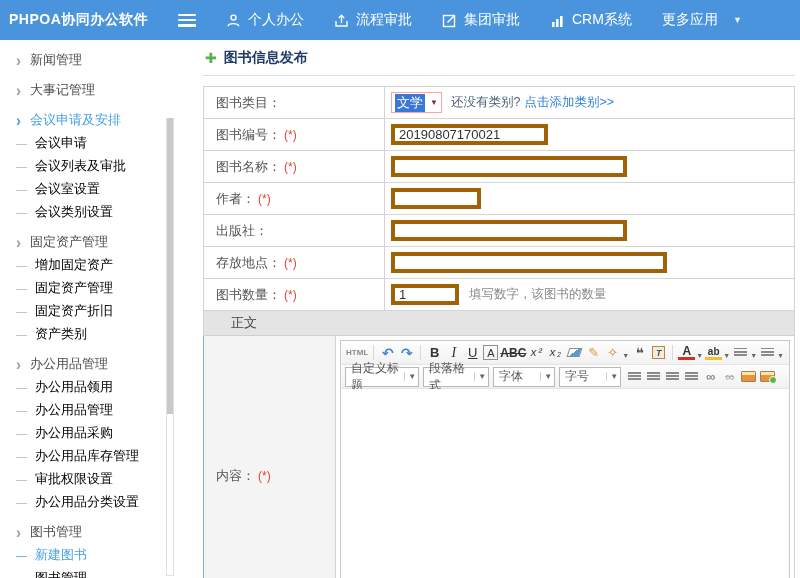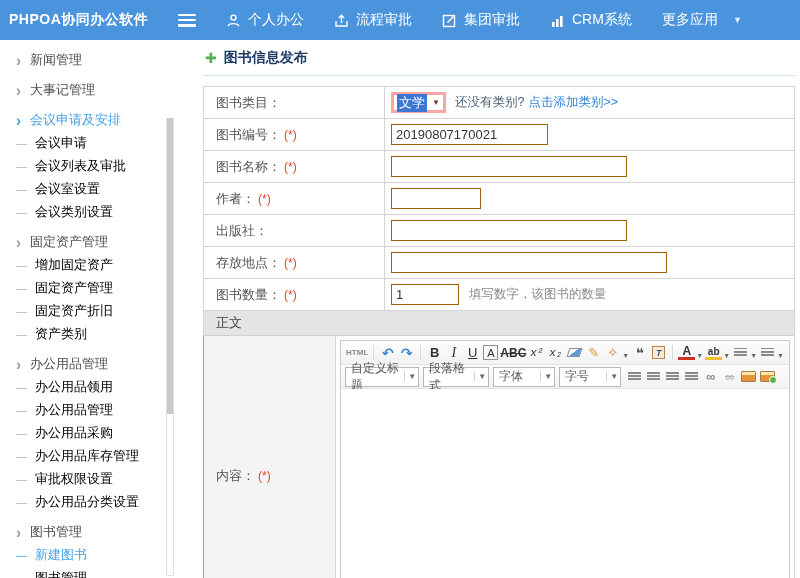--- a/index.html
+++ b/index.html
@@ -44,33 +44,33 @@
   .plus-ic { color:#55b24e; font-size:14px; font-weight:bold; margin-right:7px; }
   .title-txt { font-size:14px; font-weight:bold; color:#1e3c66; }
 
   .form-table { margin-top:10px; border:1px solid #d4d4d4; width:592px; }
   .frow { display:flex; height:32px; border-bottom:1px solid #d4d4d4; }
   .fcell-l { width:180px; display:flex; align-items:center; padding-left:12px;
     font-size:13px; color:#555; }
   .fcell-r { flex:1; display:flex; align-items:center; padding-left:6px;
     border-left:1px solid #d4d4d4; }
   .req { color:#e0452f; font-size:12px; margin-left:3px; }
-  .txt-input { border:1px solid #a16207; height:21px; font-size:13px;
+  .txt-input { border:4px solid #a16207; height:21px; font-size:13px;
     padding:3px 4px; color:#333; font-family:"Liberation Sans","DejaVu Sans",sans-serif; }
   .w155{width:157px;} .w235{width:236px;} .w90{width:90px;} .w275{width:276px;} .w68{width:68px;}
   .hint { font-size:12.5px; color:#888; margin-left:10px; }
-  .cat-select { display:inline-flex; align-items:center; border:3px solid #fca5a5;
+  .cat-select { display:inline-flex; align-items:center; border:1px solid #fca5a5;
     background:#fff; height:21px; padding:1px 3px; cursor:pointer; }
   .cat-select .val { background:#3c77d6; color:#fff; font-size:13px; padding:0 2px; }
   .cat-select .car { font-size:8px; color:#7a3030; margin-left:5px; }
   .cat-hint { font-size:12.5px; color:#4a5f76; margin-left:9px; }
   .cat-link { font-size:12.5px; color:#2f80d6; margin-left:4px; cursor:pointer; }
 
   .body-bar { height:25px; background:#e4e4e4; border-bottom:1px solid #d0d0d0;
-    display:flex; align-items:center; padding-left:12px; font-size:13px; color:#444; }
+    display:flex; align-items:center; padding-left:27px; font-size:13px; color:#444; }
   .row-content { display:flex; height:280px; border-left:1px solid #79aeda;
     margin-left:-1px; }
   .content-l { width:181px; background:#f4f4f4; display:flex; align-items:center;
     padding-left:12px; font-size:13px; color:#555; }
   .content-r { flex:1; background:#fff; border-left:1px solid #d4d4d4; padding:4px; }
 
   
   .editor { border:1px solid #c9c9c9; height:100%; display:flex; flex-direction:column; }
   .tb-row { display:flex; align-items:center; padding:2px 4px; height:24px;
     background:linear-gradient(180deg,#fdfdfd,#f2f2f2); border-bottom:1px solid #e3e3e3; }

